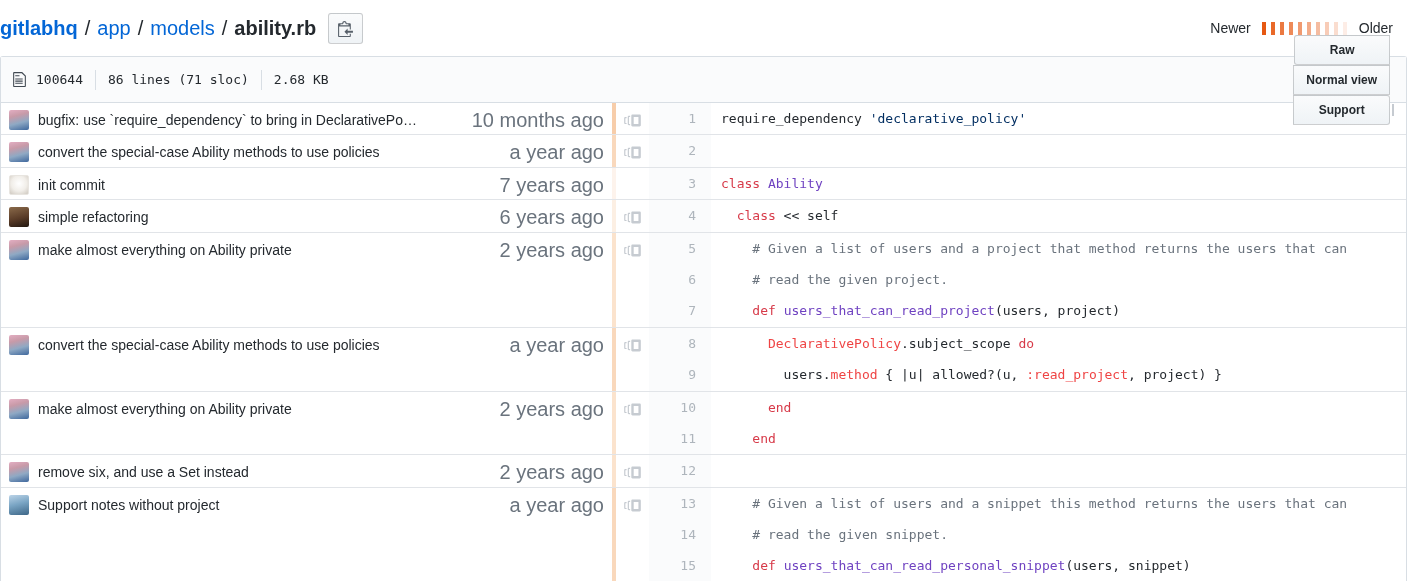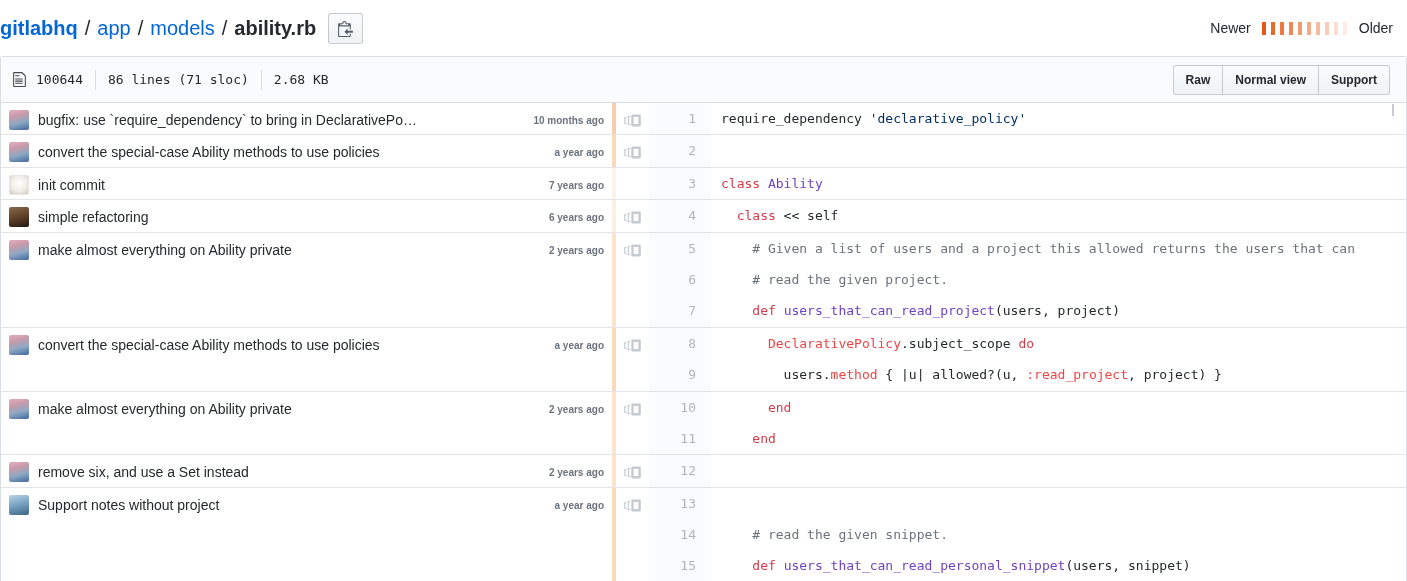--- a/index.html
+++ b/index.html
@@ -20,40 +20,40 @@
   .legend-bar { width:4px; height:13px; margin:0 2.5px; }
 
   
   .file-box { border:1px solid #d8dee4; border-bottom:none; border-radius:3px 3px 0 0; }
   .file-header { height:46px; background:#fafbfc; border-bottom:1px solid #d8dee4;
     display:flex; align-items:center; justify-content:space-between; padding:0 16px 0 12px; }
   .file-info { display:flex; align-items:center; font-family:"DejaVu Sans Mono", monospace; font-size:13px; color:#24292e; }
   .file-info .seg { margin-right:12px; display:flex; align-items:center; }
   .vdivider { width:1px; height:20px; background:#d8dee4; margin-right:12px; }
   .file-icon { margin-right:10px; display:flex; }
-  .btn-group { display:flex; }
+  .btn-group { display:flex;flex-direction:column; }
   .btn { padding:7px 12px; font-size:12px; font-weight:700; color:#24292e; font-family:"Liberation Sans",sans-serif;
     background:linear-gradient(#fafbfc,#eff3f6); border:1px solid rgba(27,31,35,.2); cursor:pointer; }
   .btn + .btn { margin-left:-1px; }
   .btn:first-child { border-radius:3px 0 0 3px; }
   .btn:last-child { border-radius:0 3px 3px 0; }
 
   
   .blame-table { display:flex; flex-direction:column; }
   .blame-row { display:flex; align-items:stretch; }
   .blame-row + .blame-row { border-top:1px solid #e1e4e8; }
   .commit-cell { width:611px; flex:none; display:flex; align-items:flex-start; padding:6px 8px 0 8px; }
   .avatar { width:20px; height:20px; border-radius:2px; flex:none; margin-top:1px; cursor:pointer; }
   .av-a   { background:linear-gradient(165deg,#e3aec2 0%,#c89aa8 30%,#8fa9c4 62%,#3f689d 100%); }
   .av-cat { background:radial-gradient(circle at 50% 42%, #ffffff 0%, #f1eee9 55%, #cfc9c0 100%); border:1px solid #e8e5e0; }
   .av-brown { background:linear-gradient(165deg,#8a6a4a 0%,#5a3c28 55%,#221710 100%); }
   .av-blue { background:linear-gradient(165deg,#bcd4e8 0%,#7aa5c4 45%,#3d6687 100%); }
   .commit-msg { flex:1; min-width:0; margin-left:9px; font-size:14px; line-height:21px; padding-top:1px;
     white-space:nowrap; overflow:hidden; text-overflow:ellipsis; color:#24292e; cursor:pointer; }
-  .commit-date { flex:none; margin-left:12px; font-size:10px; line-height:21px; padding-top:1px; color:#6a737d;font-weight:bold; }
+  .commit-date { flex:none; margin-left:12px; font-size:20px; line-height:21px; padding-top:1px; color:#6a737d; }
   .heat-strip { width:4px; flex:none; }
   .icon-cell { width:33px; flex:none; display:flex; justify-content:center; align-items:flex-start; padding-top:8px; }
   .lines-cell { flex:1; min-width:0; display:flex; flex-direction:column; }
   .code-line { display:flex; height:31.4px; }
   .line-num { width:62px; flex:none; background:#fafbfc; color:#aeb5bc; font-family:"DejaVu Sans Mono",monospace;
     font-size:13px; text-align:right; padding-right:15px; line-height:31.4px; cursor:pointer; }
   .line-code { flex:1; min-width:0; font-family:"DejaVu Sans Mono",monospace; font-size:13px; line-height:31.4px;
     white-space:pre; padding-left:10px; overflow:hidden; color:#24292e; }
   .tok-pln { color:#24292e; }
   .tok-kw  { color:#d73a49; }
@@ -202,21 +202,21 @@
         </div>
         <div class="heat-strip" style="background: rgb(251, 227, 205);"></div>
         <div class="icon-cell">
           <span style="cursor: pointer;"><svg width="17" height="19" viewBox="0 0 14 16" fill="#c6cbd1" xmlns="http://www.w3.org/2000/svg">
               <path fill-rule="evenodd" d="M13 3H7c-.55 0-1 .45-1 1v8c0 .55.45 1 1 1h6c.55 0 1-.45 1-1V4c0-.55-.45-1-1-1zm-1 8H8V5h4v6zM4 4h1v1H4v6h1v1H4c-.55 0-1-.45-1-1V5c0-.55.45-1 1-1zM1 5h1v1H1v4h1v1H1c-.55 0-1-.45-1-1V6c0-.55.45-1 1-1z"></path>
             </svg></span>
         </div>
         <div class="lines-cell">
           <div class="code-line">
             <span class="line-num">5</span>
-            <span class="line-code"><span class="tok-pln">    </span><span class="tok-com"># Given a list of users and a project this allowed returns the users that can</span></span>
+            <span class="line-code"><span class="tok-pln">    </span><span class="tok-com"># Given a list of users and a project that method returns the users that can</span></span>
           </div>
           <div class="code-line">
             <span class="line-num">6</span>
             <span class="line-code"><span class="tok-pln">    </span><span class="tok-com"># read the given project.</span></span>
           </div>
           <div class="code-line">
             <span class="line-num">7</span>
             <span class="line-code"><span class="tok-pln">    </span><span class="tok-kw">def</span><span class="tok-pln"> </span><span class="tok-cls">users_that_can_read_project</span><span class="tok-pln">(users, project)</span></span>
           </div>
         </div>
@@ -294,21 +294,21 @@
         </div>
         <div class="heat-strip" style="background: rgb(249, 216, 188);"></div>
         <div class="icon-cell">
           <span style="cursor: pointer;"><svg width="17" height="19" viewBox="0 0 14 16" fill="#c6cbd1" xmlns="http://www.w3.org/2000/svg">
               <path fill-rule="evenodd" d="M13 3H7c-.55 0-1 .45-1 1v8c0 .55.45 1 1 1h6c.55 0 1-.45 1-1V4c0-.55-.45-1-1-1zm-1 8H8V5h4v6zM4 4h1v1H4v6h1v1H4c-.55 0-1-.45-1-1V5c0-.55.45-1 1-1zM1 5h1v1H1v4h1v1H1c-.55 0-1-.45-1-1V6c0-.55.45-1 1-1z"></path>
             </svg></span>
         </div>
         <div class="lines-cell">
           <div class="code-line">
             <span class="line-num">13</span>
-            <span class="line-code"><span class="tok-pln">    </span></span>
+            <span class="line-code"><span class="tok-pln">    </span><span class="tok-com"># Given a list of users and a snippet this method returns the users that can</span></span>
           </div>
           <div class="code-line">
             <span class="line-num">14</span>
             <span class="line-code"><span class="tok-pln">    </span><span class="tok-com"># read the given snippet.</span></span>
           </div>
           <div class="code-line">
             <span class="line-num">15</span>
             <span class="line-code"><span class="tok-pln">    </span><span class="tok-kw">def</span><span class="tok-pln"> </span><span class="tok-cls">users_that_can_read_personal_snippet</span><span class="tok-pln">(users, snippet)</span></span>
           </div>
         </div>

